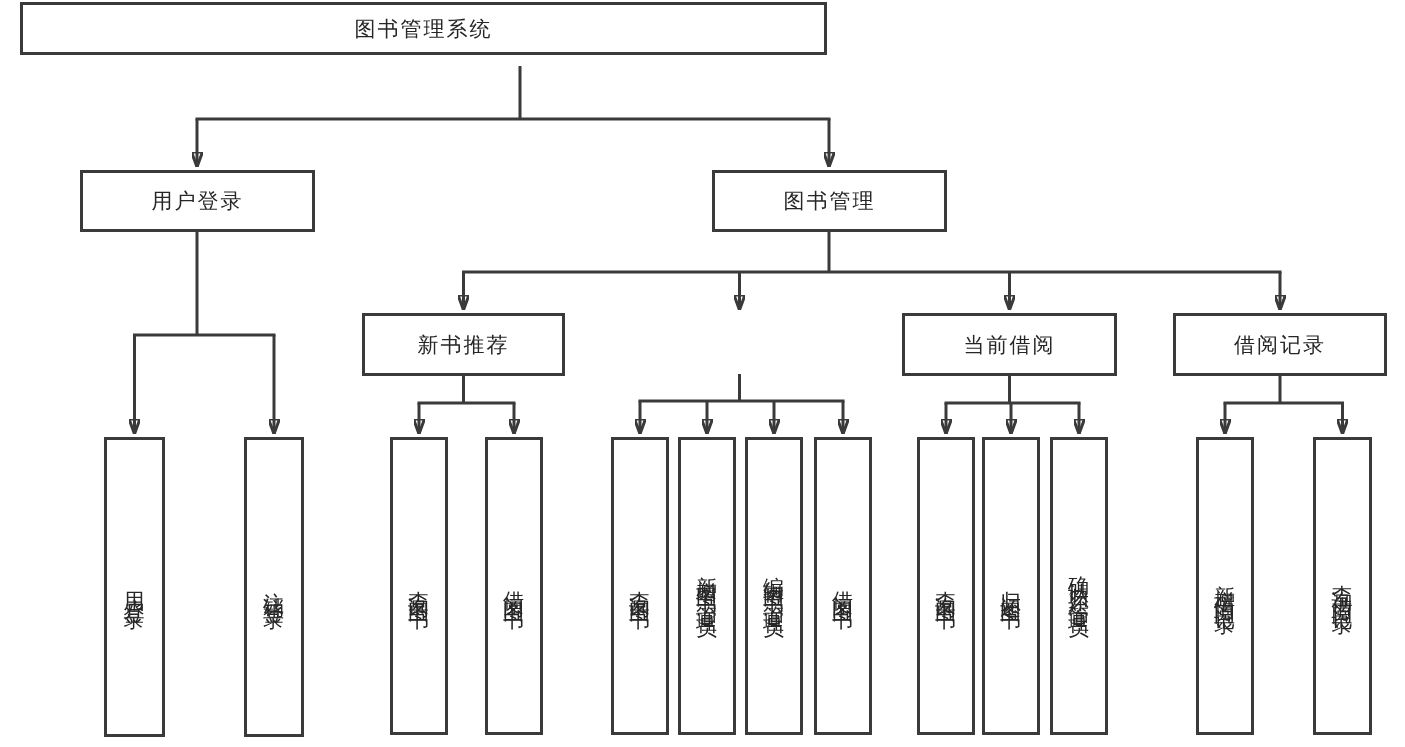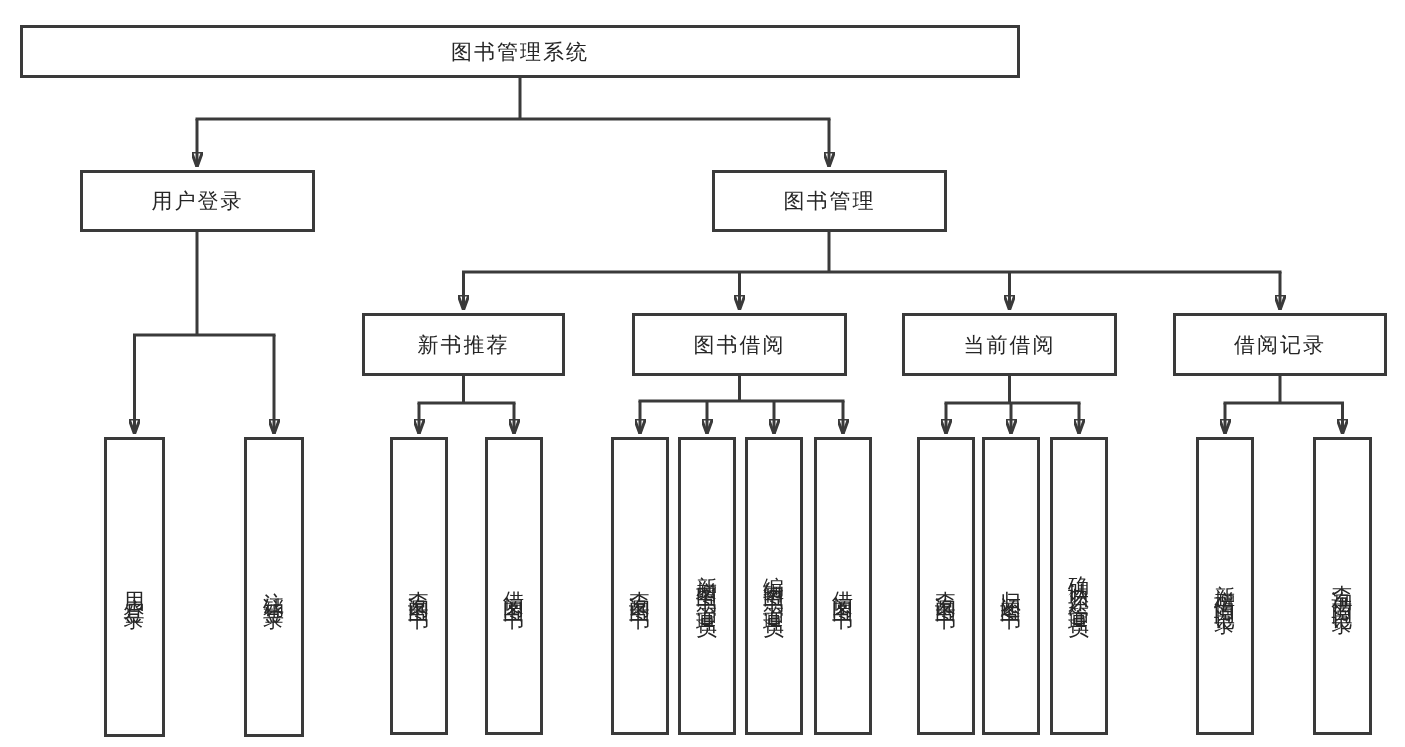--- a/index.html
+++ b/index.html
@@ -89,36 +89,33 @@
     <path d="M1009.5,374 V403 M944.5,403 H1080.5"></path>
     <path d="M946,403 V434" marker-end="url(#arrow)"></path>
     <path d="M1011,403 V434" marker-end="url(#arrow)"></path>
     <path d="M1079,403 V434" marker-end="url(#arrow)"></path>
 
     <path d="M1280,374 V403 M1223.5,403 H1344"></path>
     <path d="M1225,403 V434" marker-end="url(#arrow)"></path>
     <path d="M1342.5,403 V434" marker-end="url(#arrow)"></path>
   </svg>
 
-  <div class="node h" style="left:20px;top:25px;width:1000px;height:53px">
+  <div class="node h" style="left:20px;top:2px;width:807px;height:53px">
     <span>图书管理系统</span>
   </div>
 
   <div class="node h" style="left:80px;top:170px;width:235px;height:62px">
     <span>用户登录</span>
   </div>
   <div class="node h" style="left:362px;top:313px;width:203px;height:63px">
     <span>新书推荐</span>
   </div>
 
   <div class="node h" style="left:712px;top:170px;width:235px;height:62px">
     <span>图书管理</span>
-  </div>
-  <div class="node h" style="left:632px;top:313px;width:215px;height:63px">
-    <span>图书借阅</span>
   </div>
   <div class="node h" style="left:1173px;top:313px;width:214px;height:63px">
     <span>借阅记录</span>
   </div>
   <div class="node h" style="left:902px;top:313px;width:215px;height:63px">
     <span>当前借阅</span>
   </div>
 
   <div class="node v" style="left:104px;top:437px;width:61px;height:300px">
     <span>用户登录</span>

